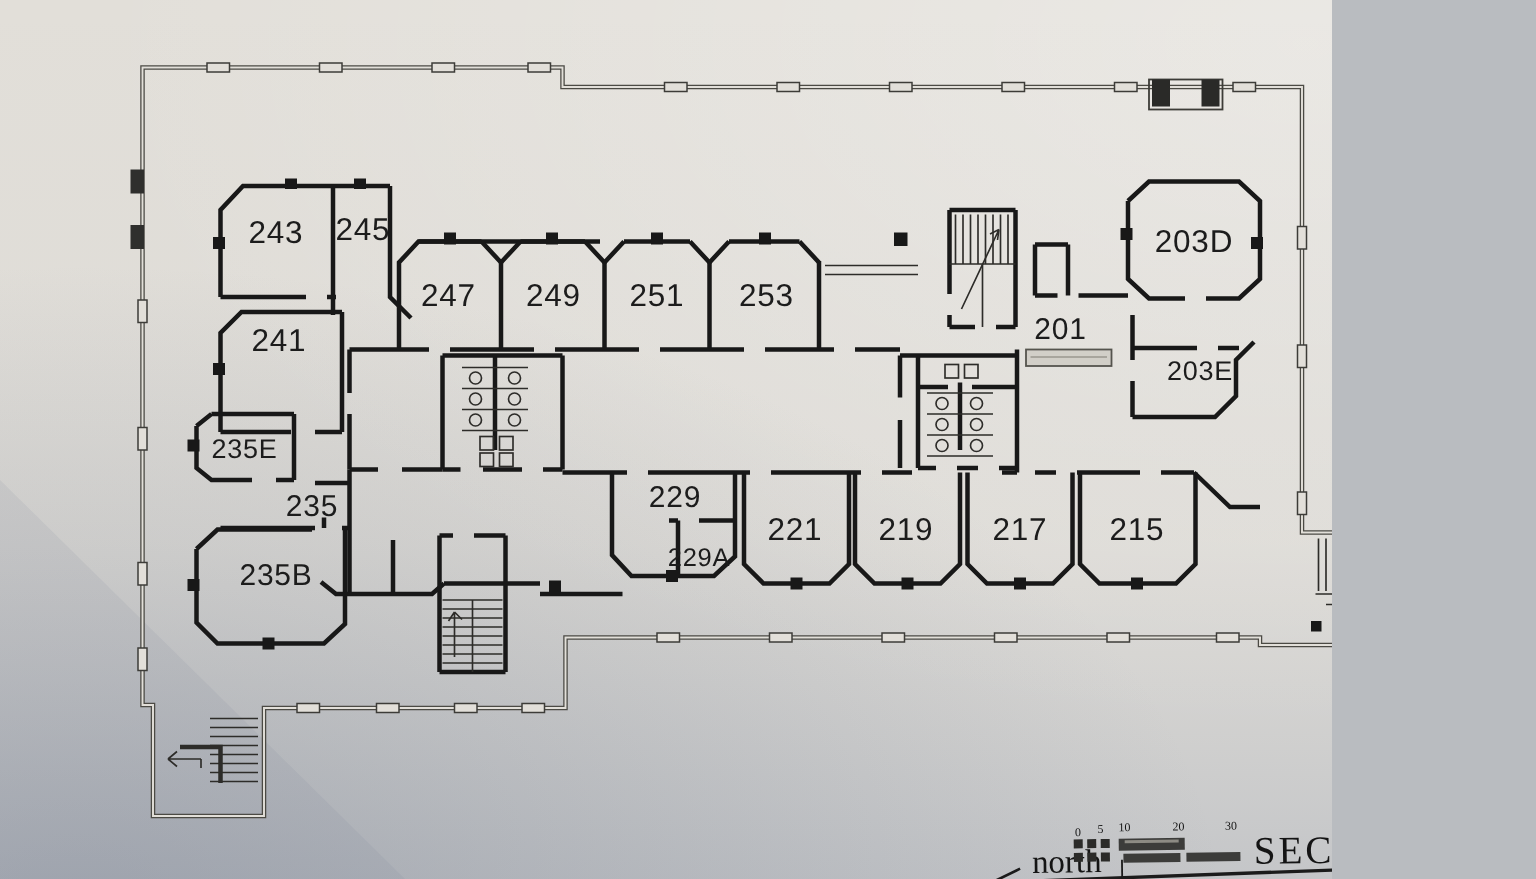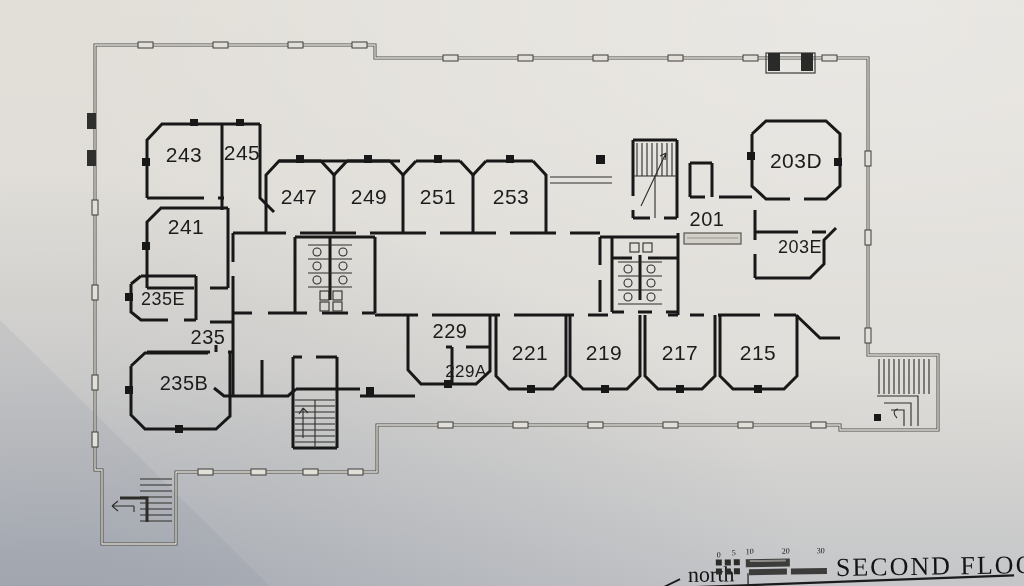--- a/index.html
+++ b/index.html
@@ -1,16 +1,16 @@
 <!DOCTYPE html>
 <html><head>
 <meta charset="utf-8">
 <style>
   html,body{margin:0;padding:0;background:#b9bcc0;}
-  #stage{position:relative;width:1024px;height:586px;overflow:hidden;
+  #stage{position:relative;width:888px;height:586px;overflow:hidden;
          font-family:"Liberation Sans",sans-serif;}
   svg{display:block;}
   text{user-select:none;}
   .roomnum{font-family:"Liberation Sans",sans-serif;fill:#1c1c1c;letter-spacing:.5px;}
   .serif{font-family:"Liberation Serif",serif;fill:#141414;}
 </style>
 </head>
 <body>
 
 <div id="stage">

